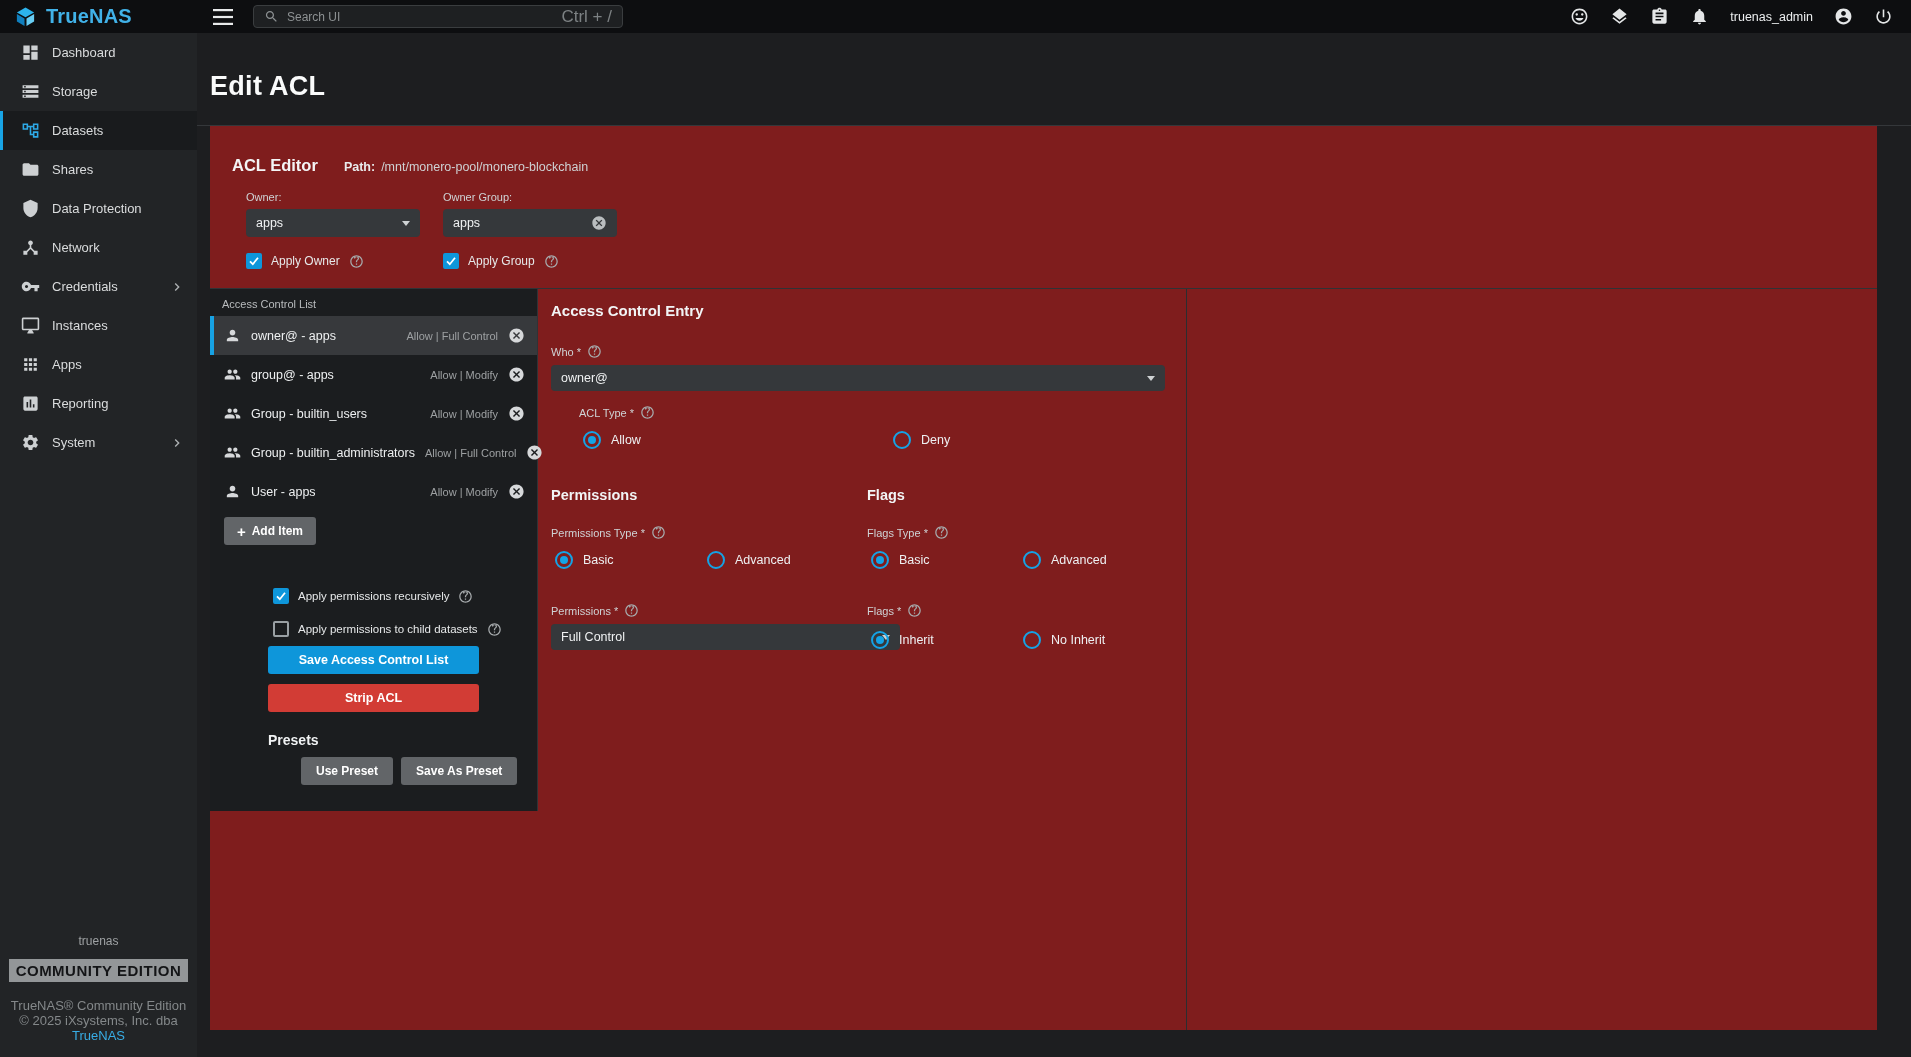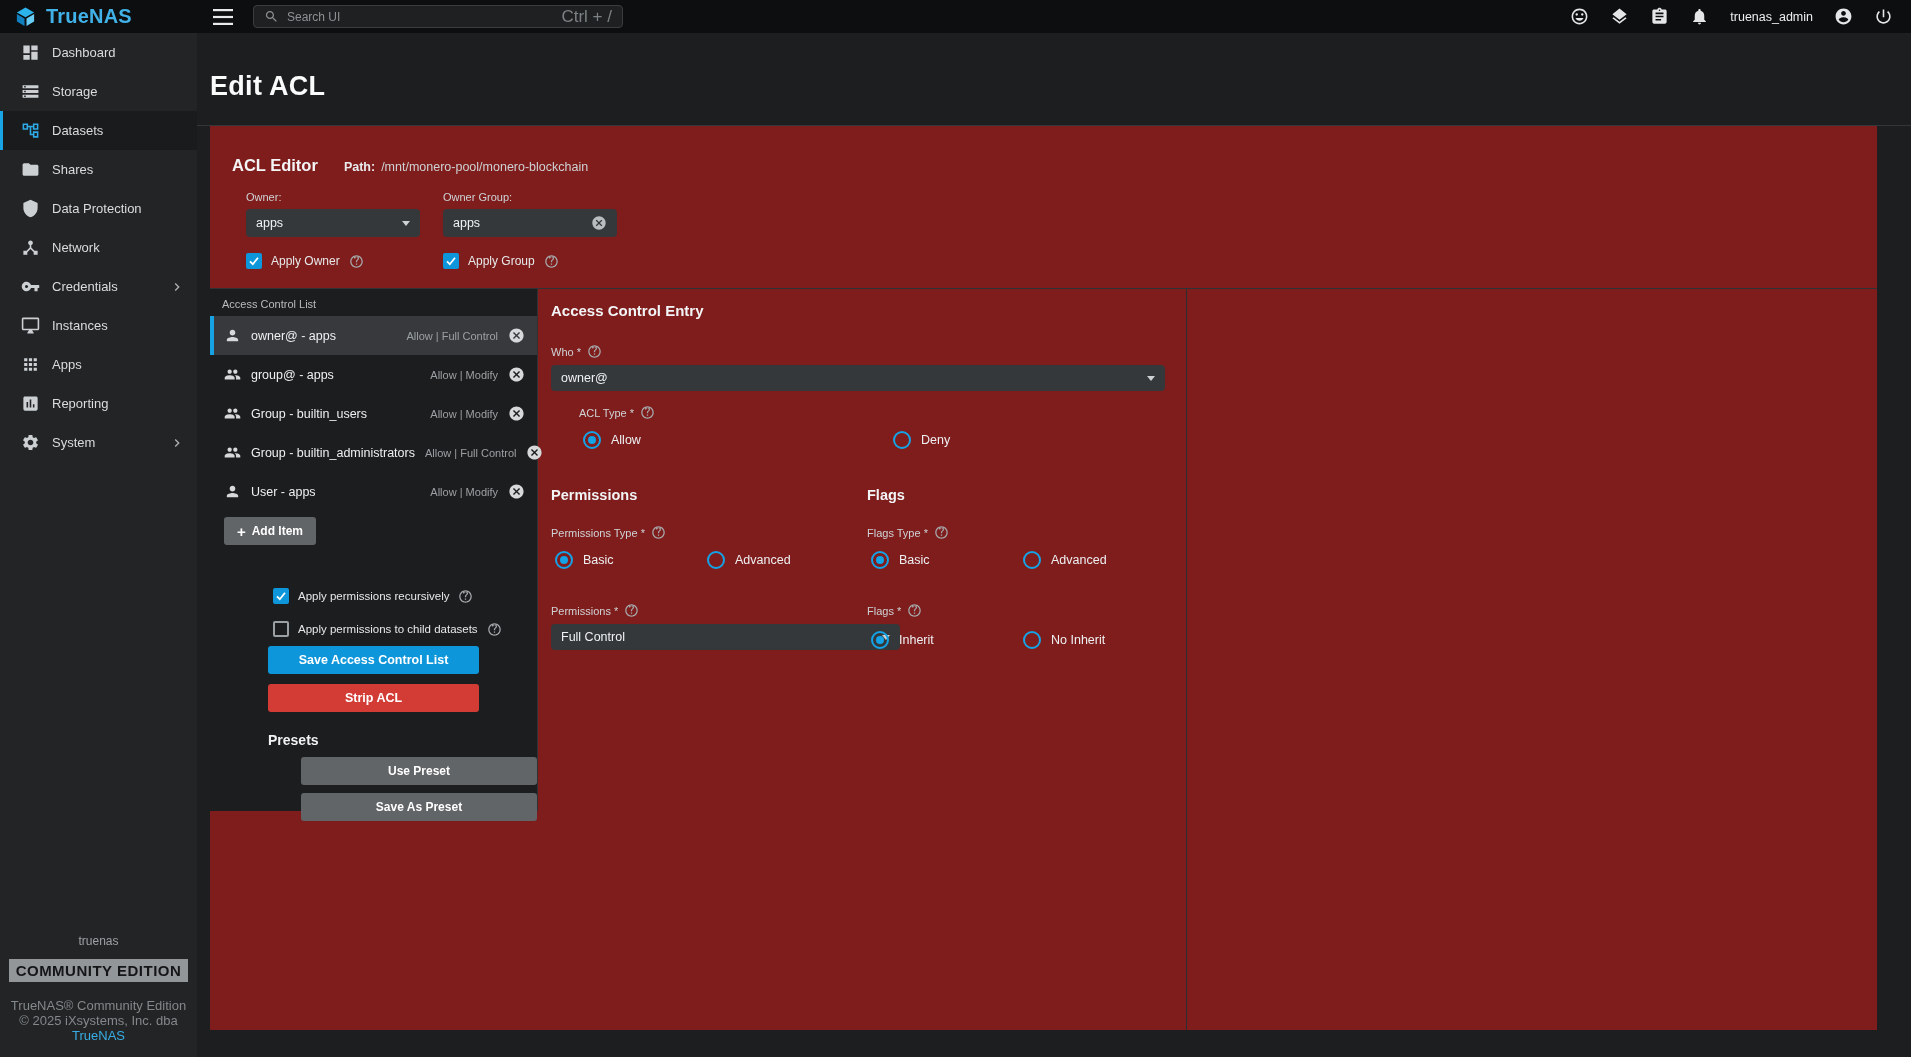--- a/index.html
+++ b/index.html
@@ -78,21 +78,21 @@
   .row-remove { width:17px; height:17px; color:#d6d8da; cursor:pointer; flex:none; }
   .btn { border:none; border-radius:3px; color:#fff; font-weight:bold; font-family:"Liberation Sans",sans-serif; display:flex; align-items:center; justify-content:center; cursor:pointer; }
   .btn-add { margin:6px 0 0 14px; width:92px; height:28px; background:#626568; font-size:12px; gap:6px; }
   .plus-glyph { font-size:15px; font-weight:bold; line-height:1; }
   .panel-cb-row { margin:42px 0 0 63px; display:flex; align-items:center; gap:9px; height:18px; }
   .panel-cb-row.second { margin-top:15px; }
   .panel-cb-row .cb-label { font-size:11.5px; }
   .btn-save { margin:8px 0 0 58px; width:211px; height:28px; background:#0e96da; font-size:12.5px; }
   .btn-strip { margin:10px 0 0 58px; width:211px; height:28px; background:#d23c35; font-size:12.5px; }
   .presets-heading { margin:20px 0 8px 58px; font-size:14px; font-weight:bold; color:#f0f2f3; }
-  .presets-row { margin:9px 0 0 91px; display:flex; gap:8px;flex-direction:column; }
+  .presets-row { margin:9px 0 0 91px; display:flex; gap:8px; }
   .btn-gray { height:28px; padding:0 15px; background:#626568; font-size:12px; }
 
   
   .ace { position:absolute; left:329px; top:0; right:0; bottom:0; }
   .ace-heading { position:absolute; left:12px; top:13px; font-size:15px; font-weight:bold; color:#f2f4f5; }
   .who-block { position:absolute; left:12px; top:55px; width:614px; }
   .who-block .select, .perm-select { height:26px; margin-top:2px; }
   .acltype-block { position:absolute; left:12px; top:116px;margin-left:28px; }
   .radio-row { position:relative; margin:11px 0 0 4px; height:20px; width:520px; }
   .radio { display:inline-flex; align-items:center; gap:10px; cursor:pointer; }

